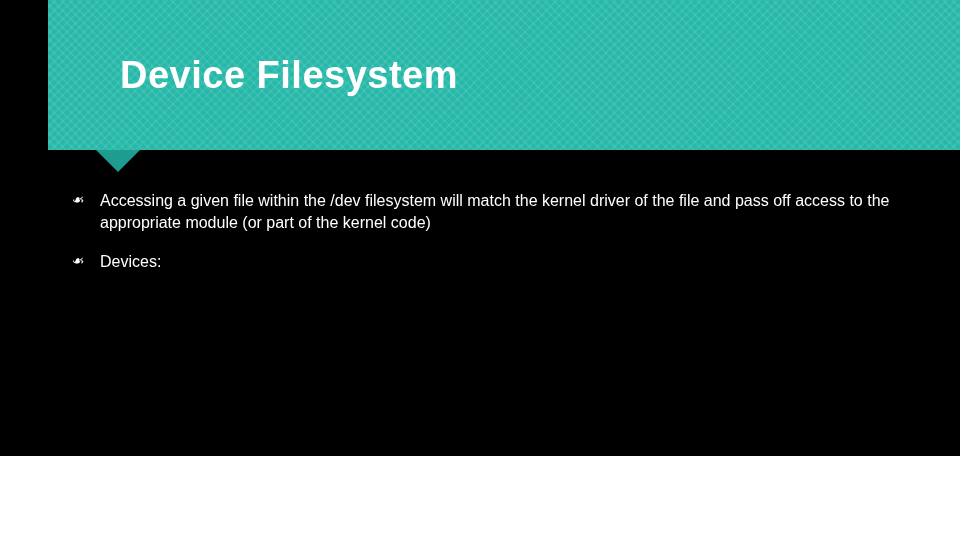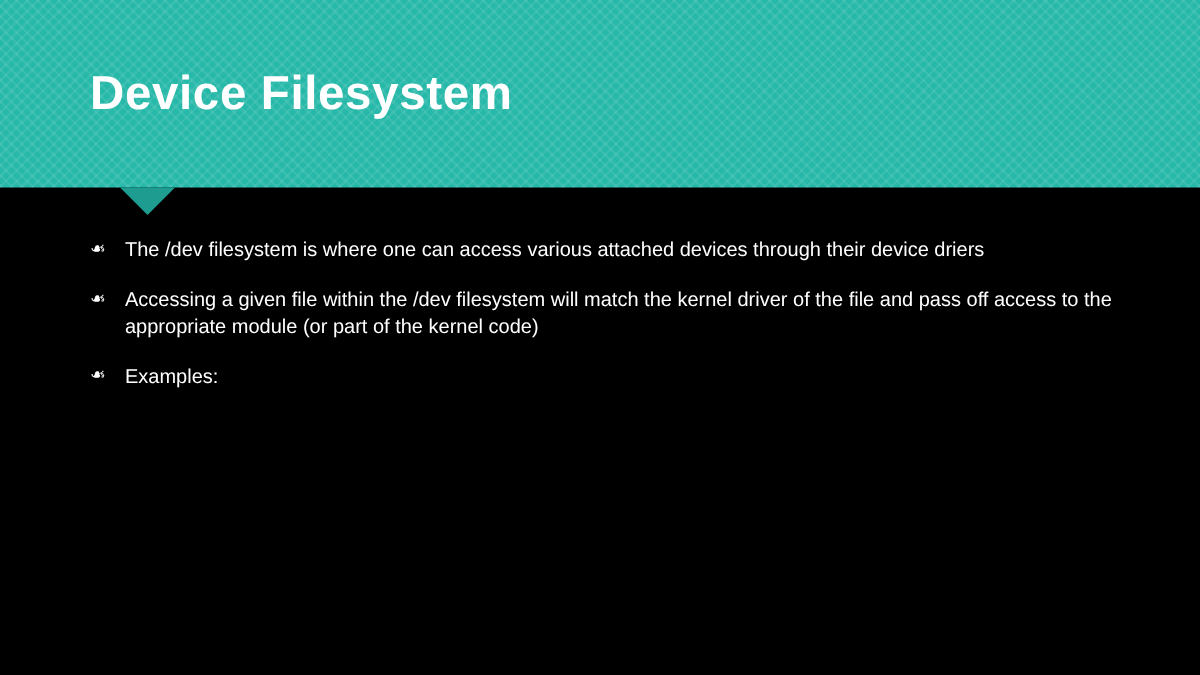--- a/index.html
+++ b/index.html
@@ -1,18 +1,18 @@
 <!DOCTYPE html>
 <html><head>
 <meta charset="utf-8">
 <style>
   * { margin: 0; padding: 0; box-sizing: border-box; }
   html, body { width: 960px; height: 540px; overflow: hidden; font-family: Arial, Helvetica, sans-serif; }
   .slide {
-    width: 960px; height: 540px; background: #000; position: relative;
+    width: 960px; height: 456px; background: #000; position: relative; padding-left: 48px;
   }
   .header {
     width: 100%; height: 150px;
     background-color: #26b8a8;
     background-image:
       repeating-linear-gradient(45deg, rgba(255,255,255,0.08) 0 2px, transparent 2px 6px),
       repeating-linear-gradient(-45deg, rgba(255,255,255,0.08) 0 2px, transparent 2px 6px);
     position: relative;
     display: flex; align-items: center;
     padding-left: 72px;
@@ -78,23 +78,20 @@
 
 <div class="slide">
   <div class="header">
     <h1>Device Filesystem</h1>
   </div>
   <div class="fold"></div>
 
   <div class="body">
     <ul class="top">
       <li>
-        <span>The /dev filesystem is where one can access various attached devices through their device driers</span>
-      </li>
-      <li>
         <span>Accessing a given file within the /dev filesystem will match the kernel driver of the file and pass off access to the appropriate module (or part of the kernel code)</span>
       </li>
       <li>
-        <span>Examples:</span>
+        <span>Devices:</span>
       </li>
     </ul>
   </div>
 </div>
 
 </body></html>

